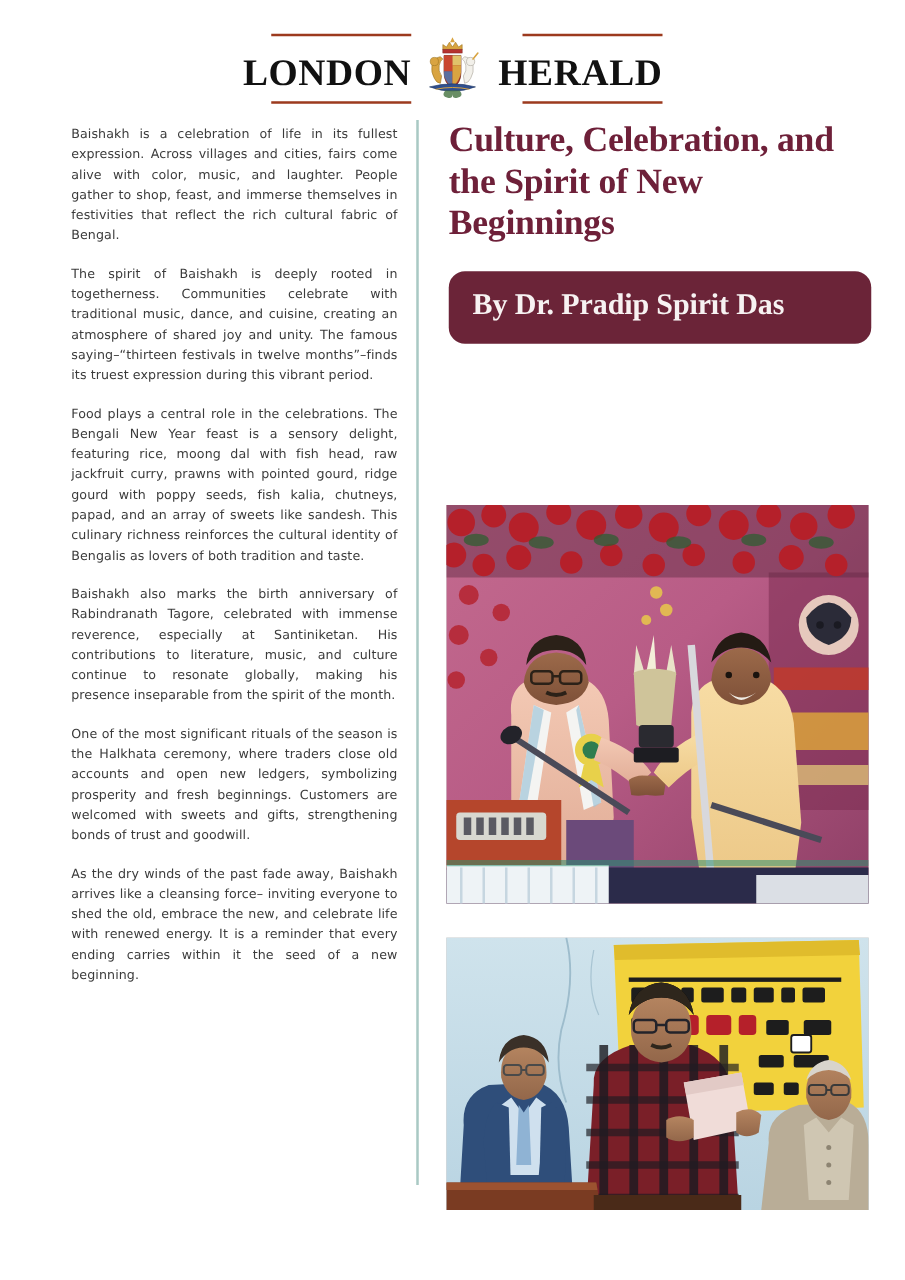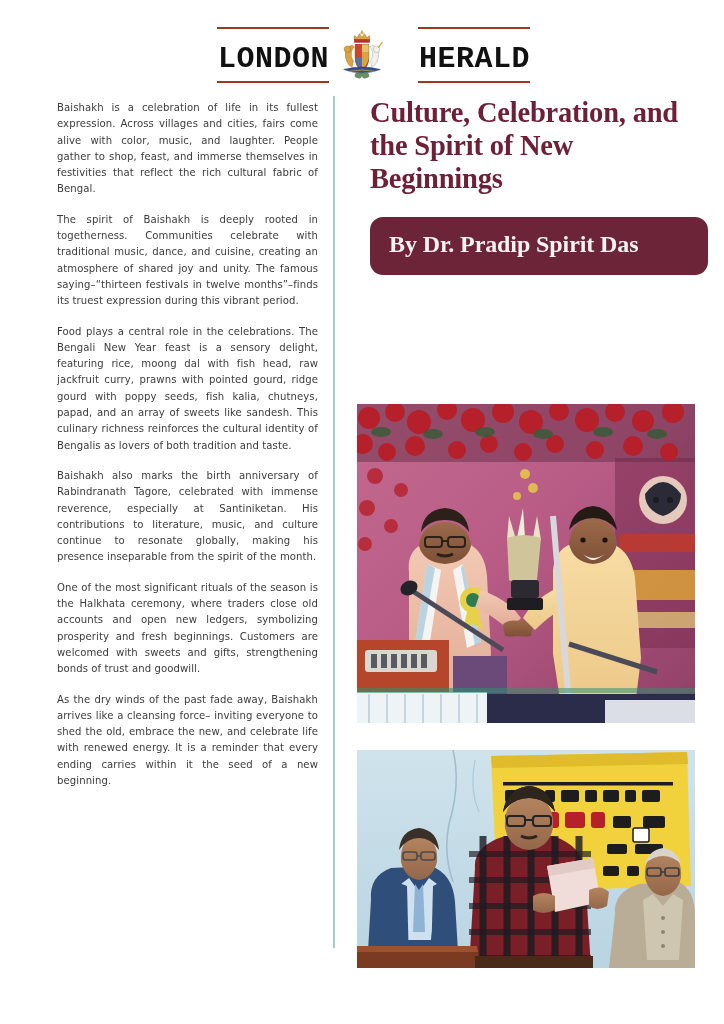--- a/index.html
+++ b/index.html
@@ -18,21 +18,21 @@
     position: absolute;
     top: 26px;
     left: 0;
     width: 724px;
     display: flex;
     align-items: center;
     justify-content: center;
     gap: 0px;
   }
   .mast-word {
-    font-family: Liberation Mono, monospace;
+    font-family: Liberation Serif, serif;
     font-weight: bold;
     font-size: 30px;
     letter-spacing: 0.5px;
     color: #111111;
     line-height: 1;
     padding-top: 9px;
   }
   .mast-side {
     display: flex;
     flex-direction: column;
@@ -80,21 +80,21 @@
     color: #3b3b3b;
     text-align: justify;
     margin-bottom: 14px;
     letter-spacing: 0.08px;
   }
   .left-col p:last-child { margin-bottom: 0; }
 
   
   .right-col {
     position: absolute;
-    left: 370px;
+    left: 359px;
     top: 96px;
     width: 338px;
   }
   .headline {
     font-family: "Liberation Serif", serif;
     font-weight: bold;
     font-size: 28.5px;
     line-height: 33px;
     color: #6e2039;
     letter-spacing: -0.2px;

